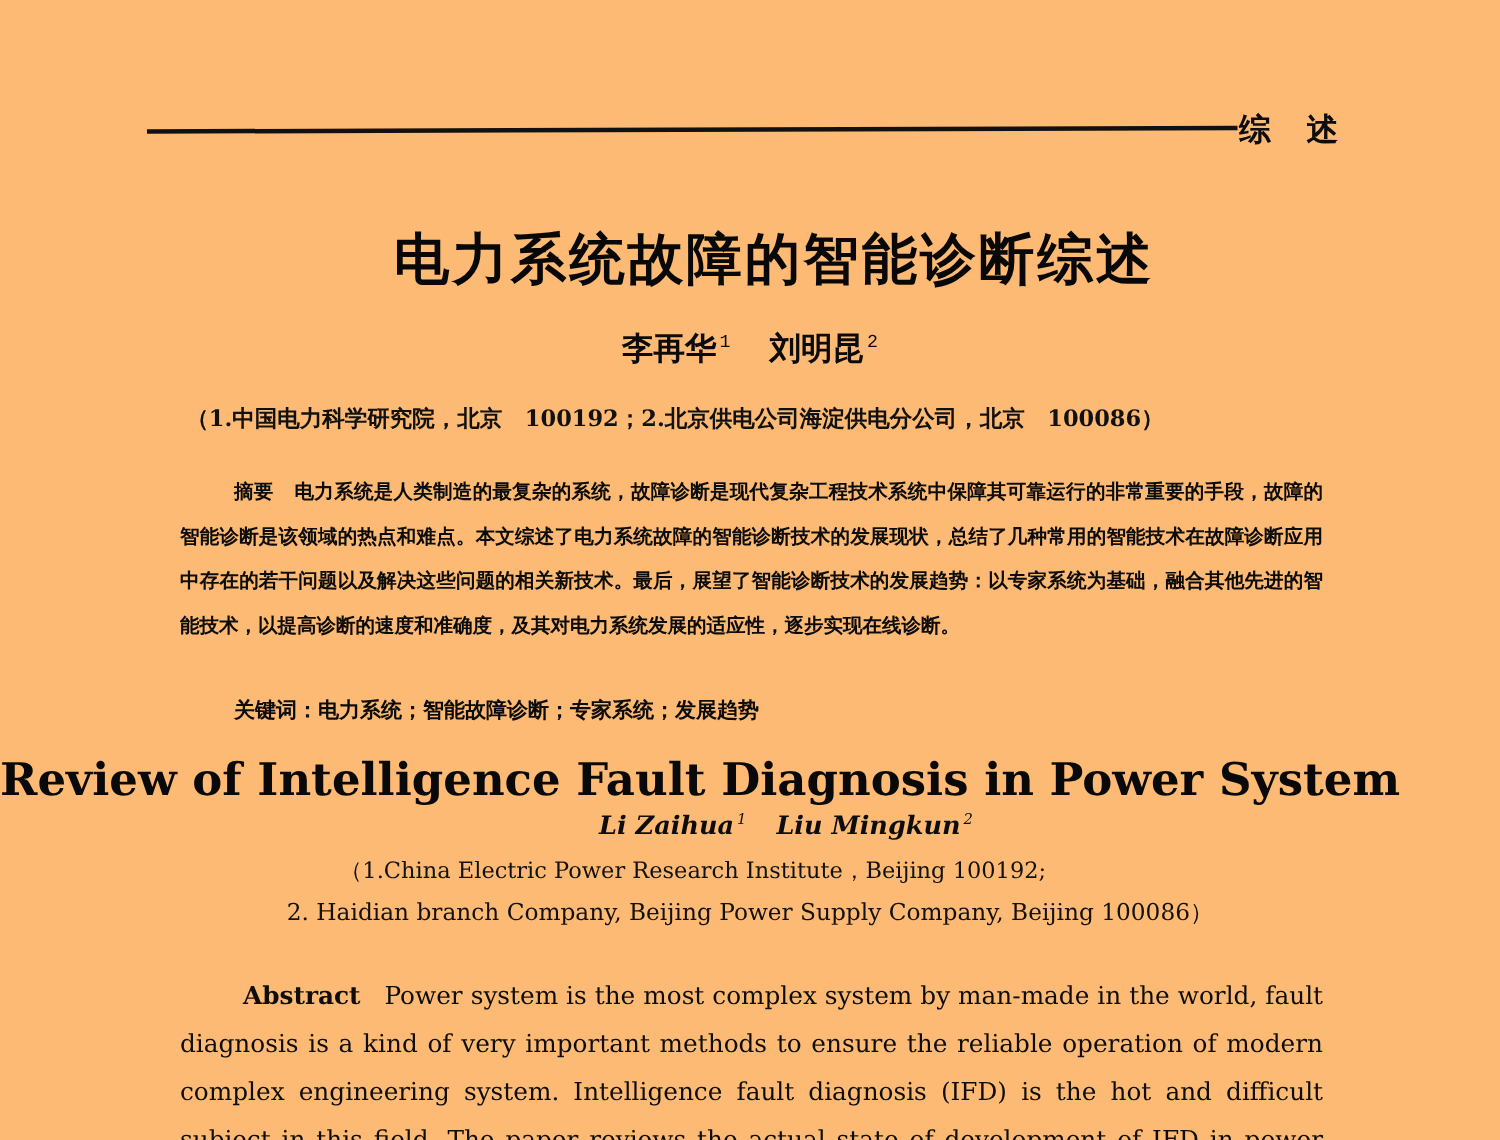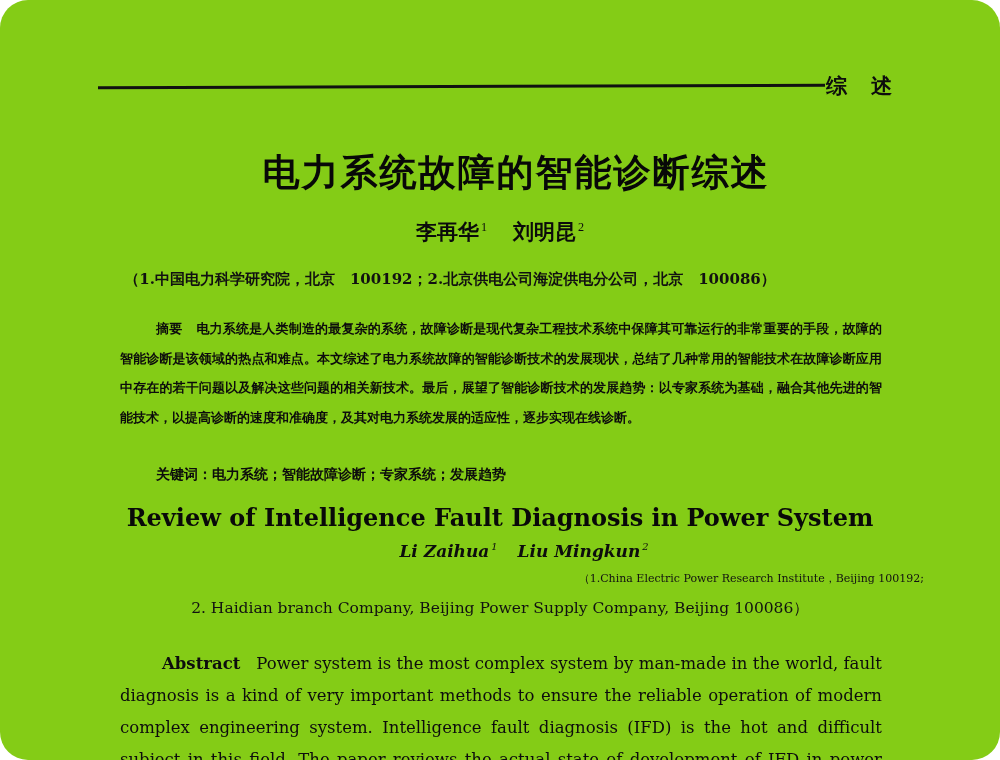--- a/index.html
+++ b/index.html
@@ -13,22 +13,21 @@
     overflow: hidden;
     font-family: "DejaVu Sans", sans-serif;
     color: #000000;
     position: relative;
     -webkit-font-smoothing: none;
   }
 
   .page {
     position: absolute;
     inset: 0;
-    background: #84cc16;
-    border-radius: 28px;
+    background: #fdba74;
   }
 
   
   .running-head {
     position: absolute;
     left: 0;
     top: 72px;
     width: 1000px;
     height: 40px;
     display: flex;
@@ -69,21 +68,21 @@
     letter-spacing: 2px;
     color: #080808;
   }
 
   .cn-authors {
     position: absolute;
     left: 0;
     top: 218px;
     width: 1000px;
     text-align: center;
-    font-family: Liberation Serif, serif;
+    font-family: Liberation Mono, monospace;
     font-weight: bold;
     font-size: 21px;
     color: #0b0b0b;
   }
   .cn-authors .gap { display: inline-block; width: 26px; }
   sup {
     font-size: 0.58em;
     vertical-align: super;
     font-weight: normal;
     padding-left: 2px;
@@ -130,24 +129,24 @@
     padding-left: 36px;
     color: #0c0c0c;
   }
 
   
   .en-title {
     position: absolute;
     left: 0;
     top: 503px;
     width: 1000px;
-    text-align: center;
-    font-family: "DejaVu Serif", serif;
-    font-weight: bold;
-    font-size: 24px;
+    text-align: left;
+    font-family: "DejaVu Serif", serif;
+    font-weight: bold;
+    font-size: 30px;
     color: #090909;
   }
 
   .en-authors {
     position: absolute;
     left: 0;
     top: 541px;
     width: 1000px;
     text-align: center;
     font-family: "DejaVu Serif", serif;
@@ -157,23 +156,23 @@
     color: #0d0d0d;
     padding-left: 24px;
   }
   .en-authors .gap { display: inline-block; width: 20px; }
 
   .en-affil1 {
     position: absolute;
     left: 0;
     top: 571px;
     width: 924px;
-    text-align: right;
-    font-family: "DejaVu Serif", serif;
-    font-size: 11px;
+    text-align: center;
+    font-family: "DejaVu Serif", serif;
+    font-size: 15px;
     color: #111;
   }
   .en-affil2 {
     position: absolute;
     left: 0;
     top: 598px;
     width: 1000px;
     text-align: center;
     font-family: "DejaVu Serif", serif;
     font-size: 15.5px;

